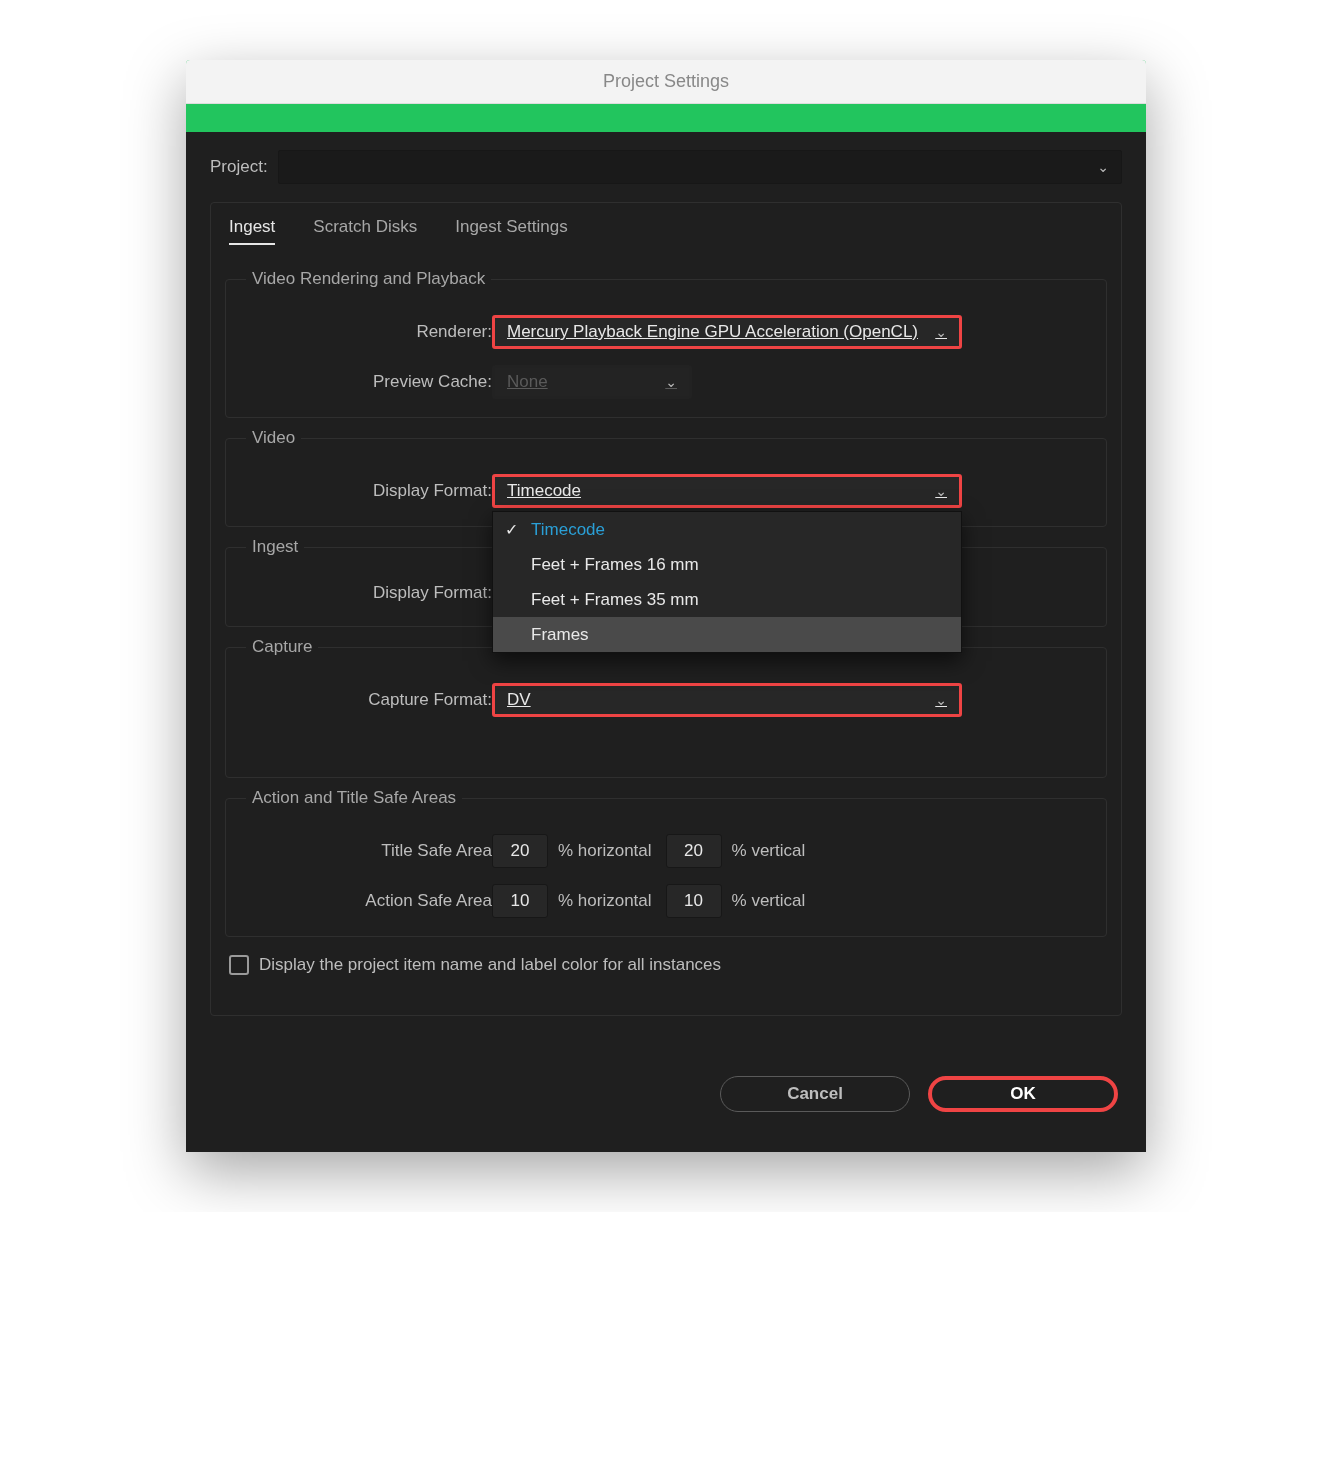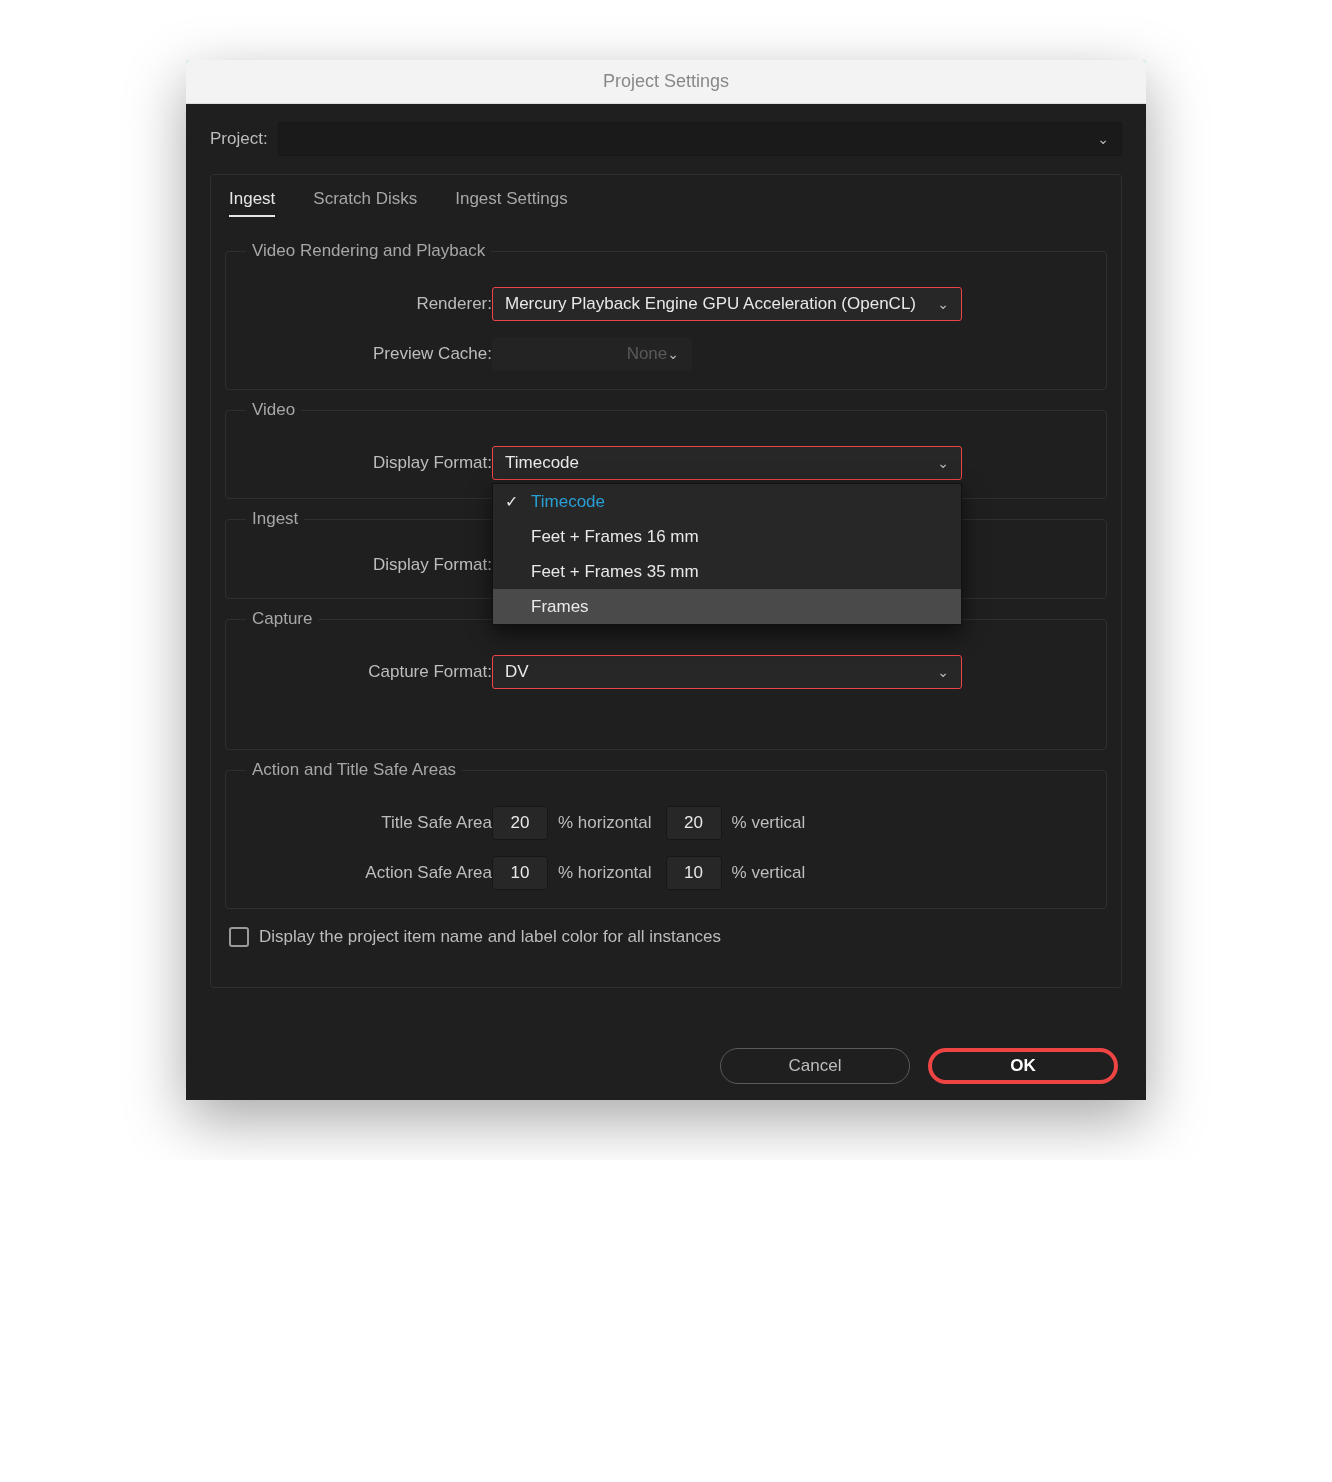--- a/index.html
+++ b/index.html
@@ -1,45 +1,45 @@
 <!DOCTYPE html>
 <html><head>
 <meta charset="utf-8">
 <style>
   * { box-sizing: border-box; margin: 0; padding: 0; font-family: -apple-system, BlinkMacSystemFont, "Segoe UI", Arial, sans-serif; }
   body { background: #fff; padding: 60px; display: flex; justify-content: center; }
   .window { width: 960px; background: #22c55e; border-radius: 4px; box-shadow: 0 20px 60px rgba(0,0,0,0.35); overflow: visible; }
   .titlebar { height: 44px; background: #f3f3f3; display: flex; align-items: center; justify-content: center; color: #888; font-size: 18px; border-top-left-radius: 4px; border-top-right-radius: 4px; border-bottom: 1px solid #ddd; }
-  .content { padding: 18px 24px 16px 24px; background: #1f1f1f; }
+  .content { padding: 18px 24px 40px 24px; background: #1f1f1f; margin-top: 28px; }
   .project-row { display: flex; align-items: center; gap: 10px; margin-bottom: 18px; }
   .project-row .label { color: #bdbdbd; font-size: 17px; }
   .project-select { flex: 1; height: 34px; background: #1a1a1a; border: 1px solid #171717; border-radius: 2px; display: flex; align-items: center; justify-content: flex-end; padding: 0 12px; }
   .chev { color: #b8b8b8; font-size: 14px; }
   .tab-container { border: 1px solid #2f2f2f; border-radius: 4px; padding: 14px 14px 40px 14px; position: relative; }
   .tabs { display: flex; gap: 38px; padding: 0 4px 14px 4px; }
   .tab { color: #a7a7a7; font-size: 17px; padding-bottom: 6px; cursor: pointer; }
   .tab.active { color: #e6e6e6; border-bottom: 2px solid #e6e6e6; }
   fieldset { border: 1px solid #2f2f2f; border-radius: 4px; margin-top: 10px; padding: 14px 14px 18px 14px; position: relative; }
   fieldset.audio { min-height: 90px; }
   fieldset.capture { padding-bottom: 60px; }
   legend { color: #a7a7a7; font-size: 17px; padding: 0 6px; margin-left: 6px; }
   .form-row { display: flex; align-items: center; margin-top: 16px; }
   .form-row:first-of-type { margin-top: 12px; }
   .form-label { width: 252px; text-align: right; color: #bdbdbd; font-size: 17px; }
-  .select { flex: 1; max-width: 470px; height: 34px; background: #272727; border: 1px solid #ef4444; border-radius: 3px; display: flex; align-items: center; justify-content: space-between; padding: 0 12px; color: #e8e8e8; font-size: 17px; cursor: pointer; }
-  .select.disabled { background: #232323; color: #5a5a5a; cursor: default; border-color: #222; justify-content: flex-end; }
+  .select { flex: 1; max-width: 470px; height: 34px; background: #272727; border: 3px solid #ef4444; border-radius: 3px; display: flex; align-items: center; justify-content: space-between; padding: 0 12px; color: #e8e8e8; font-size: 17px; cursor: pointer; text-decoration: underline; }
+  .select.disabled { background: #232323; color: #5a5a5a; cursor: default; border-color: #222; }
   .select.narrow { max-width: 200px; flex: none; width: 200px; }
   .num-input { width: 56px; height: 34px; background: #272727; border: 1px solid #171717; border-radius: 3px; color: #e8e8e8; font-size: 17px; text-align: center; }
   .unit { color: #bdbdbd; font-size: 17px; margin: 0 14px 0 10px; }
   .checkbox-row { display: flex; align-items: flex-start; gap: 10px; margin-top: 18px; padding-left: 4px; }
   .checkbox { width: 20px; height: 20px; border: 2px solid #9a9a9a; border-radius: 3px; background: transparent; cursor: pointer; }
   .checkbox-label { color: #bdbdbd; font-size: 17px; }
   .button-row { display: flex; justify-content: flex-end; gap: 18px; margin-top: 60px; padding-right: 4px; }
   .btn { width: 190px; height: 36px; border-radius: 18px; font-size: 17px; cursor: pointer; display: flex; align-items: center; justify-content: center; }
-  .btn-cancel { background: transparent; color: #bdbdbd; border: 1px solid #5a5a5a; }
+  .btn-cancel { background: transparent; color: #bdbdbd; border: 1px solid #5a5a5a; font-weight: bold; }
   .btn-ok { background: transparent; color: #fff; border: 4px solid #ef4444; font-weight: 700; }
   .dropdown { position: absolute; top: 37px; left: 0; right: 0; background: #272727; border: 1px solid #111; box-shadow: 0 8px 20px rgba(0,0,0,0.6); z-index: 50; }
   .dropdown-item { height: 35px; display: flex; align-items: center; padding-left: 38px; color: #e8e8e8; font-size: 17px; font-weight: 500; position: relative; cursor: pointer; }
   .dropdown-item.selected { color: #2a9fd6; }
   .dropdown-item.hover { background: #4a4a4a; }
   .check { position: absolute; left: 12px; color: #e8e8e8; font-size: 16px; }
   .select-wrap { position: relative; flex: 1; max-width: 470px; }
   input { outline: none; }
 </style>
 </head>

